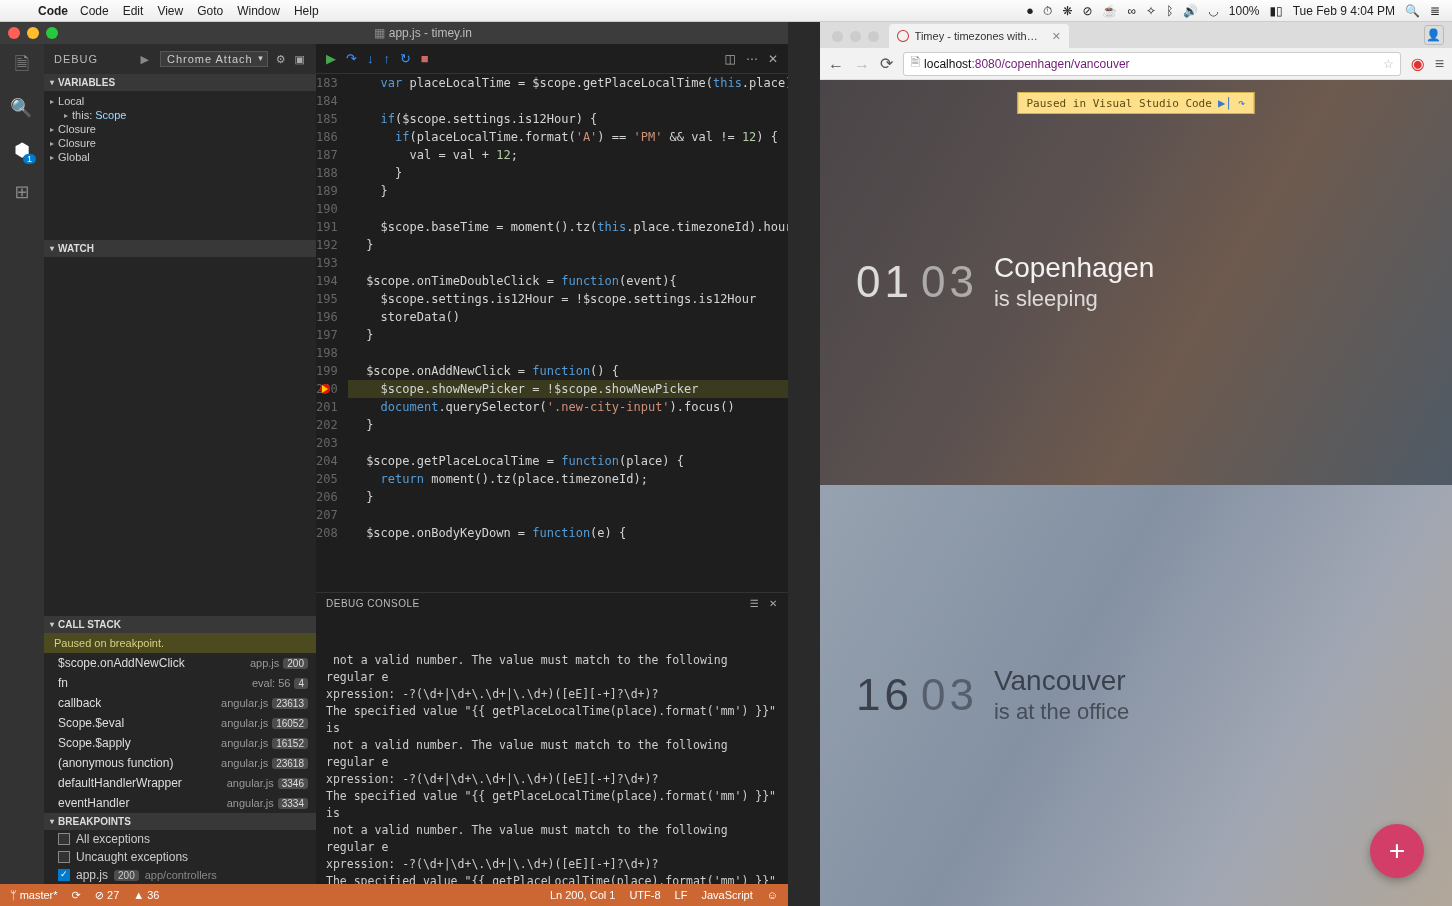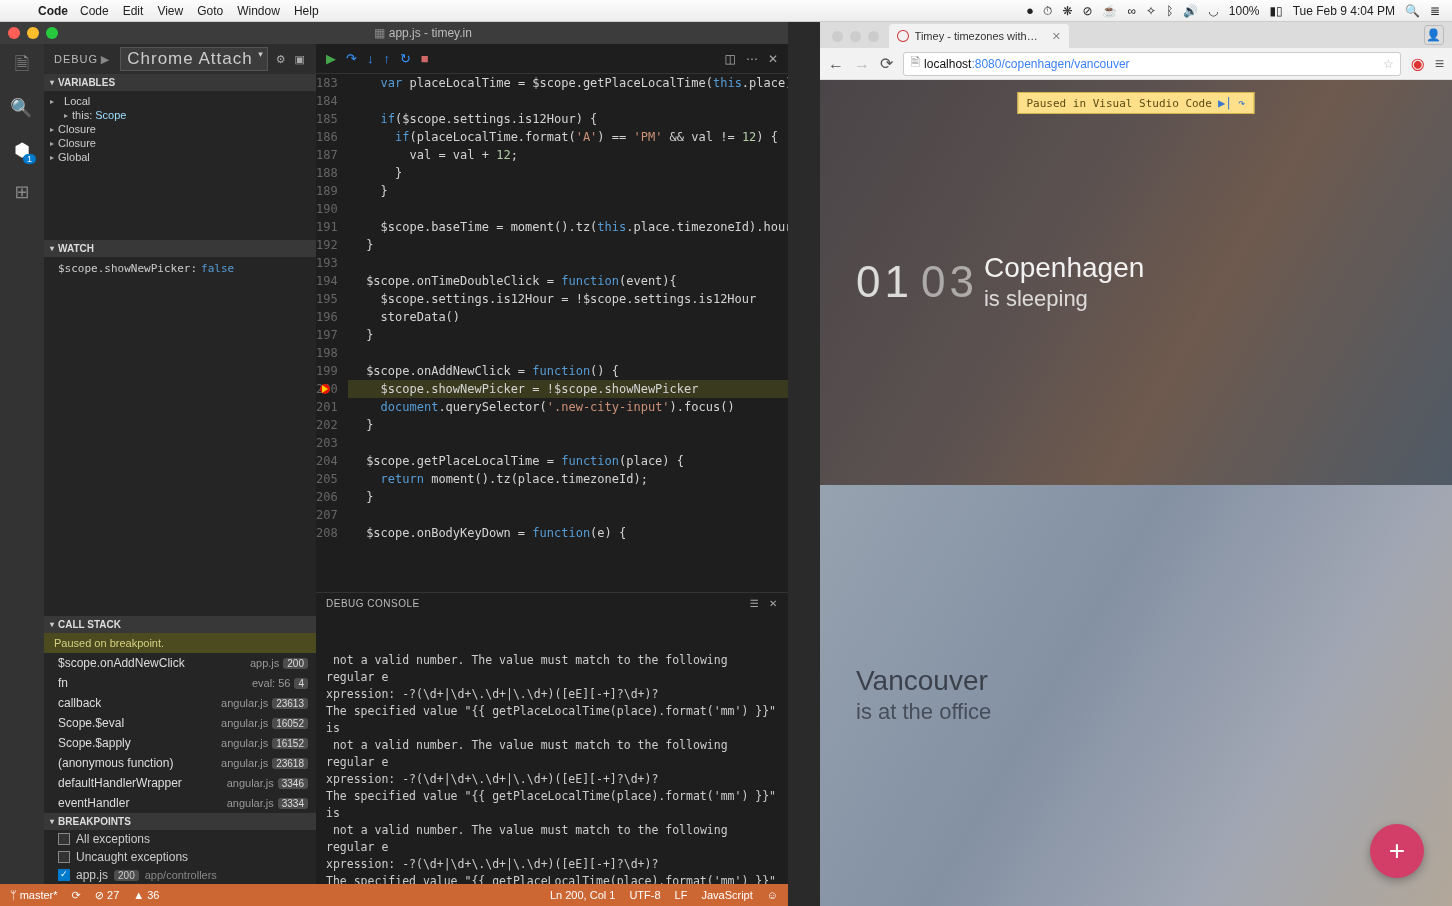--- a/index.html
+++ b/index.html
@@ -25,21 +25,21 @@
   .main-area { flex:1; display:flex; min-height:0; }
 
   .activitybar { width:44px; background:#333333; display:flex; flex-direction:column; align-items:center; padding-top:10px; gap:18px; }
   .activitybar .ab-icon { width:24px; height:24px; display:flex; align-items:center; justify-content:center; color:#888; font-size:18px; cursor:pointer; position:relative; }
   .activitybar .ab-icon.active { color:#fff; }
   .ab-badge { position:absolute; bottom:-2px; right:-2px; background:#007acc; color:#fff; border-radius:8px; font-size:9px; padding:0 4px; min-width:12px; text-align:center; }
 
   .sidebar { width:272px; background:#252526; display:flex; flex-direction:column; overflow:hidden; }
   .sidebar-hdr { height:30px; background:#2d2d2d; display:flex; align-items:center; padding:0 10px; color:#bbb; letter-spacing:1px; font-size:11px; }
   .sidebar-hdr .start { margin-left:auto; color:#888; }
-  .sidebar-hdr .combo { background:#3c3c3c; border:1px solid #555; padding:1px 14px 1px 6px; font-size:17px; margin-left:10px; color:#ccc; position:relative; }
+  .sidebar-hdr .combo { background:#3c3c3c; border:1px solid #555; padding:1px 14px 1px 6px; font-size:11px; margin-left:10px; color:#ccc; position:relative; }
   .sidebar-hdr .combo::after { content:"▾"; position:absolute; right:3px; font-size:9px; }
   .sidebar-hdr .hicons { display:flex; gap:8px; margin-left:8px; color:#aaa; }
   .sec-hdr { background:#383838; color:#ddd; font-size:10px; font-weight:700; padding:3px 6px; display:flex; align-items:center; }
   .sec-hdr::before { content:"▾"; margin-right:4px; font-size:8px; color:#ccc; }
   .sec-body { padding:3px 6px 6px 14px; color:#ccc; font-size:11px; }
   .var-row { padding:1px 0; display:flex; align-items:center; }
   .var-row::before { content:"▸"; font-size:8px; color:#aaa; margin-right:4px; }
   .watch-row { padding:2px 0; font-family: Menlo, monospace; font-size:11px; }
   .watch-row .val { color:#569cd6; margin-left:4px; }
   .callstack-body { font-size:12px; }
@@ -92,21 +92,21 @@
   .chrome-nav .navbtn{color:#555;font-size:16px;}
   .omnibox{flex:1;height:24px;border:1px solid #ccc;border-radius:3px;background:#fff;display:flex;align-items:center;padding:0 6px;color:#333;font-size:12px;}
   .omnibox .secure{color:#888;margin-right:4px;}
   .omnibox .star{margin-left:auto;color:#bbb;}
   .chrome-content{flex:1;position:relative;overflow:hidden;}
   .paused-badge{position:absolute;top:12px;left:50%;transform:translateX(-50%);background:#ffe08a;border:1px solid #d4b44a;color:#5a4a12;font-family:Menlo,monospace;font-size:11px;padding:3px 8px;display:flex;align-items:center;gap:6px;z-index:10;}
   .paused-badge .pbtn{color:#3b78ce;font-size:12px;}
   .city-pane{position:absolute;left:0;right:0;display:flex;align-items:center;padding-left:36px;color:rgba(255,255,255,0.92);}
   .city-pane.top{top:0;height:49%;background:linear-gradient(120deg,#4a4548 0%, #5b5150 38%, #6e5a4e 60%, #4f5a66 100%);}
   .city-pane.bot{top:49%;bottom:0;background:linear-gradient(120deg,#96a2af 0%, #8491a3 40%, #a0a6b3 70%, #b2a799 100%);}
-  .city-time{font-size:44px;font-weight:300;letter-spacing:4px;color:rgba(255,255,255,0.8);margin-right:6px; font-variant-numeric:tabular-nums;}
+  .city-time{font-size:44px;font-weight:300;letter-spacing:4px;color:rgba(255,255,255,0.8);margin-right:16px; font-variant-numeric:tabular-nums;}
   .city-time .mm{opacity:0.65;margin-left:8px;}
   .city-txt .name{font-size:28px;font-weight:300;}
   .city-txt .sub{font-size:22px;font-weight:300;opacity:0.85;margin-top:2px;}
   .city-pane.bot .city-time, .city-pane.bot .city-txt{color:rgba(50,55,65,0.9);}
   .fab{position:absolute;right:28px;bottom:28px;width:54px;height:54px;border-radius:50%;background:#d23e68;color:#fff;font-size:28px;display:flex;align-items:center;justify-content:center;box-shadow:0 3px 10px rgba(0,0,0,0.3);}
 </style>
 </head>
 <body>
 
 <div class="menubar">
@@ -162,42 +162,37 @@
         <span class="combo">Chrome Attach</span>
         <span class="hicons">
           <span>⚙</span>
           <span>▣</span>
         </span>
       </div>
 
       <div class="sec-hdr">VARIABLES</div>
       <div class="sec-body">
         <div class="var-row" style="margin-left:-8px;">
-            <span style="margin-left:6px">Local</span>
+            <span style="margin-left:0">Local</span>
           </div>
         <div class="var-row" style="margin-left:6px;"><span>this:</span>&nbsp;<span style="color:#9cdcfe">Scope</span></div>
         <div class="var-row" style="margin-left:-8px;">
             <span>Closure</span>
           </div>
         <div class="var-row" style="margin-left:-8px;">
             <span>Closure</span>
           </div>
         <div class="var-row" style="margin-left:-8px;">
             <span>Global</span>
           </div>
       </div>
 
       <div style="flex:0 0 70px"></div>
 
       <div class="sec-hdr">WATCH</div>
-      <div class="sec-body">
-        <div class="watch-row">
-          <span>$scope.showNewPicker:</span><span class="val">false</span>
-        </div>
-      </div>
 
       <div style="flex:1"></div>
 
       <div class="sec-hdr">CALL STACK</div>
       <div class="cs-paused">Paused on breakpoint.</div>
       <div class="callstack-body" id="callstack">
           <div class="cs-row">
             <span class="fn">$scope.onAddNewClick</span>
             <span class="file">app.js</span>
             <span class="line">200</span>
@@ -366,41 +361,42 @@
       </div>
       <div class="ch-avatar">👤</div>
     </div>
     <div class="chrome-nav">
       <span class="navbtn">←</span>
       <span class="navbtn" style="opacity:.35">→</span>
       <span class="navbtn">⟳</span>
       <div class="omnibox">
         <span class="secure">🗎</span>
         <span style="color:#111;font-weight:500">localhost</span>
-          <span style="color:#3b82f6">:8080/copenhagen/vancouver</span>
+          <span style="color:#701a75">:8080/copenhagen/vancouver</span>
         <span class="star">☆</span>
       </div>
       <span class="navbtn" style="color:#d33">◉</span>
       <span class="navbtn">≡</span>
     </div>
   </div>
   <div class="chrome-content">
     <div class="paused-badge">
       <span>Paused in Visual Studio Code</span>
       <span class="pbtn">▶|</span>
       <span class="pbtn">↷</span>
     </div>
     <div class="city-pane top">
       <div class="city-time"><span>01</span><span class="mm">03</span></div>
       <div class="city-txt">
         <div class="name">Copenhagen</div>
         <div class="sub">is sleeping</div>
       </div>
     </div>
     <div class="city-pane bot">
+      <div class="city-time"><span>16</span><span class="mm">03</span></div>
       <div class="city-txt">
         <div class="name">Vancouver</div>
         <div class="sub">is at the office</div>
       </div>
     </div>
     <div class="fab">+</div>
   </div>
 </div>
 
 </body></html>

